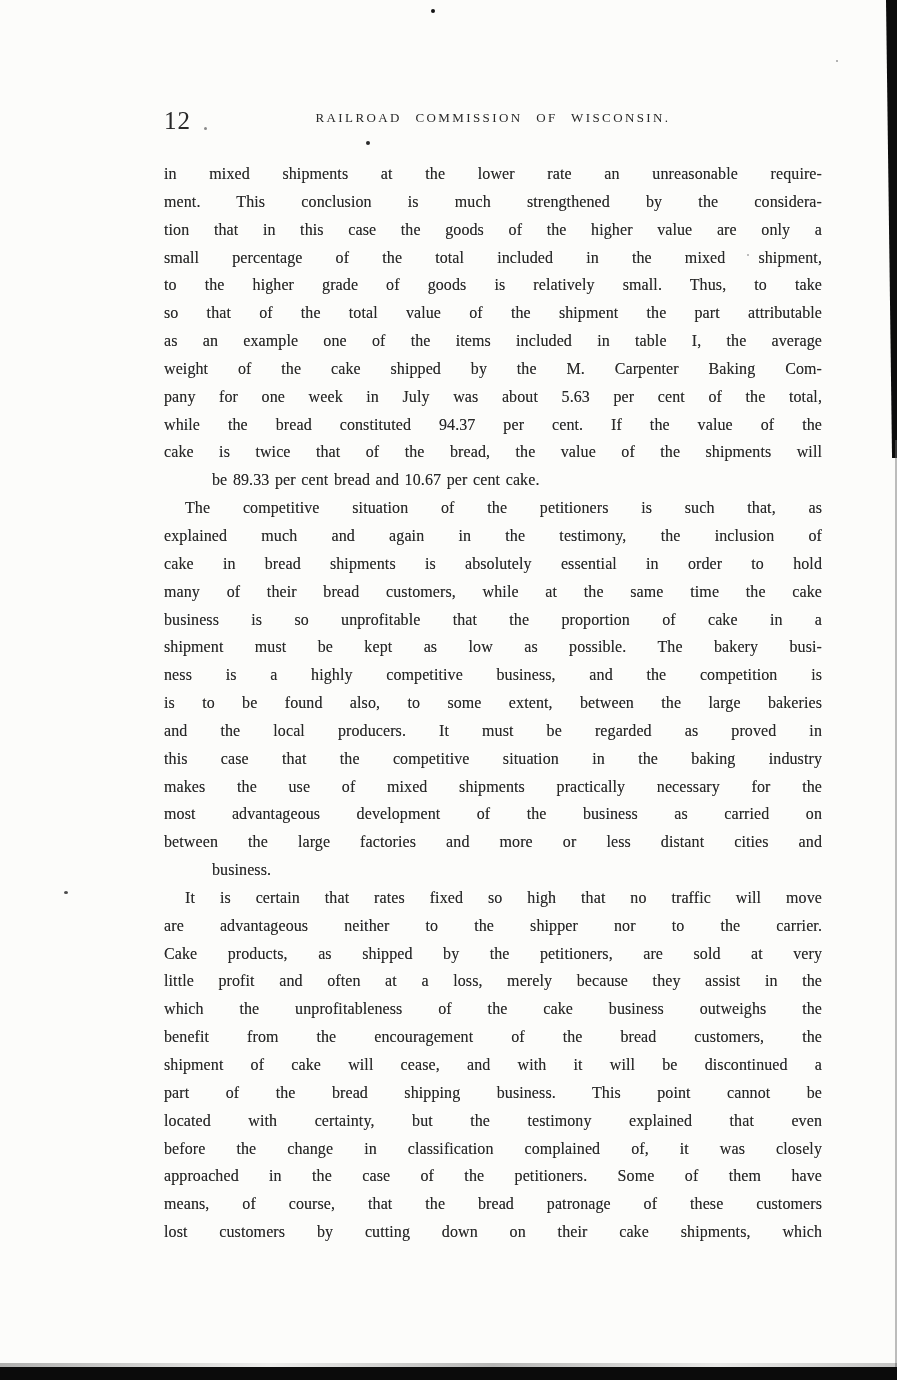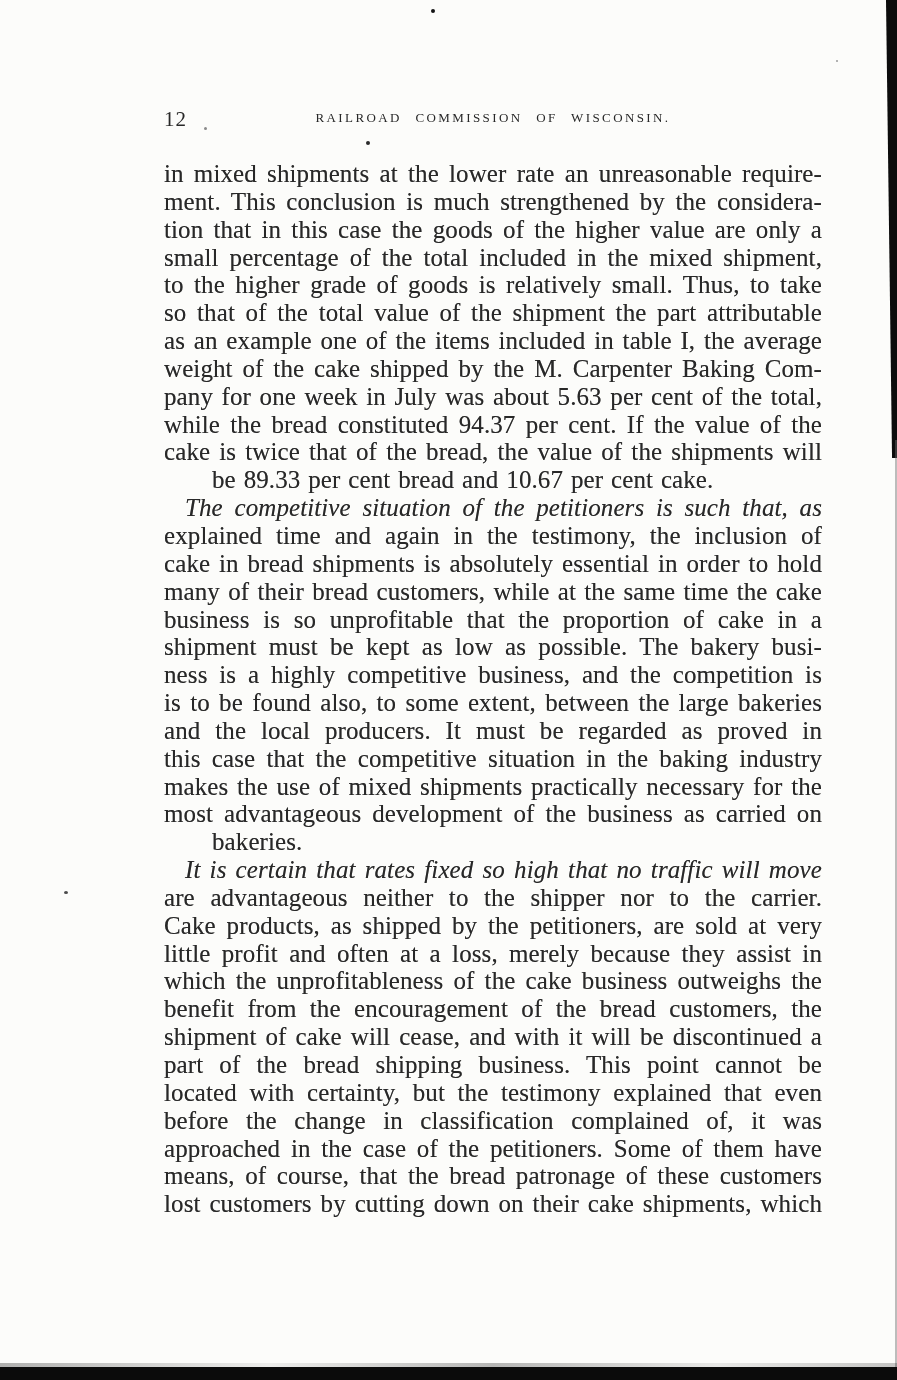--- a/index.html
+++ b/index.html
@@ -18,51 +18,51 @@
     position: absolute;
     left: 164px;
     top: 106px;
     width: 658px;
     height: 28px;
   }
   .pagenum {
     position: absolute;
     left: 0;
     top: 1px;
-    font-size: 21px;
+    font-size: 25px;
     letter-spacing: 1px;
   }
   .running-title {
     text-align: center;
     font-size: 13px;
     letter-spacing: 2.4px;
     word-spacing: 8px;
     padding-top: 4px;
     white-space: nowrap;
   }
   
   .body {
     position: absolute;
     left: 164px;
     top: 160px;
     width: 658px;
   }
   .line {
-    font-size: 25px;
+    font-size: 16px;
     line-height: 27.85px;
     height: 27.85px;
     overflow: hidden;
     text-align: justify;
     text-align-last: justify;
     word-spacing: 1.5px;
     letter-spacing: 0.1px;
     text-shadow: 0 0 0.4px rgba(20,20,20,0.45);
   }
   .line.no-justify { text-align-last: left; margin-left: 48px; }
-  .line.indent { text-indent: 21px; font-style: italic; }
+  .line.indent { text-indent: 21px; }
   
   .edge-right {
     position: absolute;
     right: 0;
     top: 0;
     width: 11px;
     height: 458px;
     background: #0c0c0c;
     clip-path: polygon(0 0, 100% 0, 100% 100%, 55% 100%);
   }
@@ -131,32 +131,33 @@
       <div class="line">small percentage of the total included in the mixed shipment,</div>
       <div class="line">to the higher grade of goods is relatively small.  Thus, to take</div>
       <div class="line">so that of the total value of the shipment the part attributable</div>
       <div class="line">as an example one of the items included in table I, the average</div>
       <div class="line">weight of the cake shipped by the M. Carpenter Baking Com-</div>
       <div class="line">pany for one week in July was about 5.63 per cent of the total,</div>
       <div class="line">while the bread constituted 94.37 per cent.  If the value of the</div>
       <div class="line">cake is twice that of the bread, the value of the shipments will</div>
       <div class="line no-justify">be 89.33 per cent bread and 10.67 per cent cake.</div>
       <div class="line indent">The competitive situation of the petitioners is such that, as</div>
-      <div class="line">explained time and again in the testimony, the inclusion of</div>
+      <div class="line">explained much and again in the testimony, the inclusion of</div>
       <div class="line">cake in bread shipments is absolutely essential in order to hold</div>
       <div class="line">many of their bread customers, while at the same time the cake</div>
       <div class="line">business is so unprofitable that the proportion of cake in a</div>
       <div class="line">shipment must be kept as low as possible.  The bakery busi-</div>
       <div class="line">ness is a highly competitive business, and the competition is</div>
       <div class="line">is to be found also, to some extent, between the large bakeries</div>
       <div class="line">and the local producers.  It must be regarded as proved in</div>
       <div class="line">this case that the competitive situation in the baking industry</div>
       <div class="line">makes the use of mixed shipments practically necessary for the</div>
       <div class="line">most advantageous development of the business as carried on</div>
-      <div class="line no-justify">bakeries.</div>
+      <div class="line">between the large factories and more or less distant cities and</div>
+      <div class="line no-justify">business.</div>
       <div class="line indent">It is certain that rates fixed so high that no traffic will move</div>
       <div class="line">are advantageous neither to the shipper nor to the carrier.</div>
       <div class="line">Cake products, as shipped by the petitioners, are sold at very</div>
       <div class="line">little profit and often at a loss, merely because they assist in the</div>
       <div class="line">which the unprofitableness of the cake business outweighs the</div>
       <div class="line">benefit from the encouragement of the bread customers, the</div>
       <div class="line">shipment of cake will cease, and with it will be discontinued a</div>
       <div class="line">part of the bread shipping business.  This point cannot be</div>
       <div class="line">located with certainty, but the testimony explained that even</div>
       <div class="line">before the change in classification complained of, it was closely</div>

